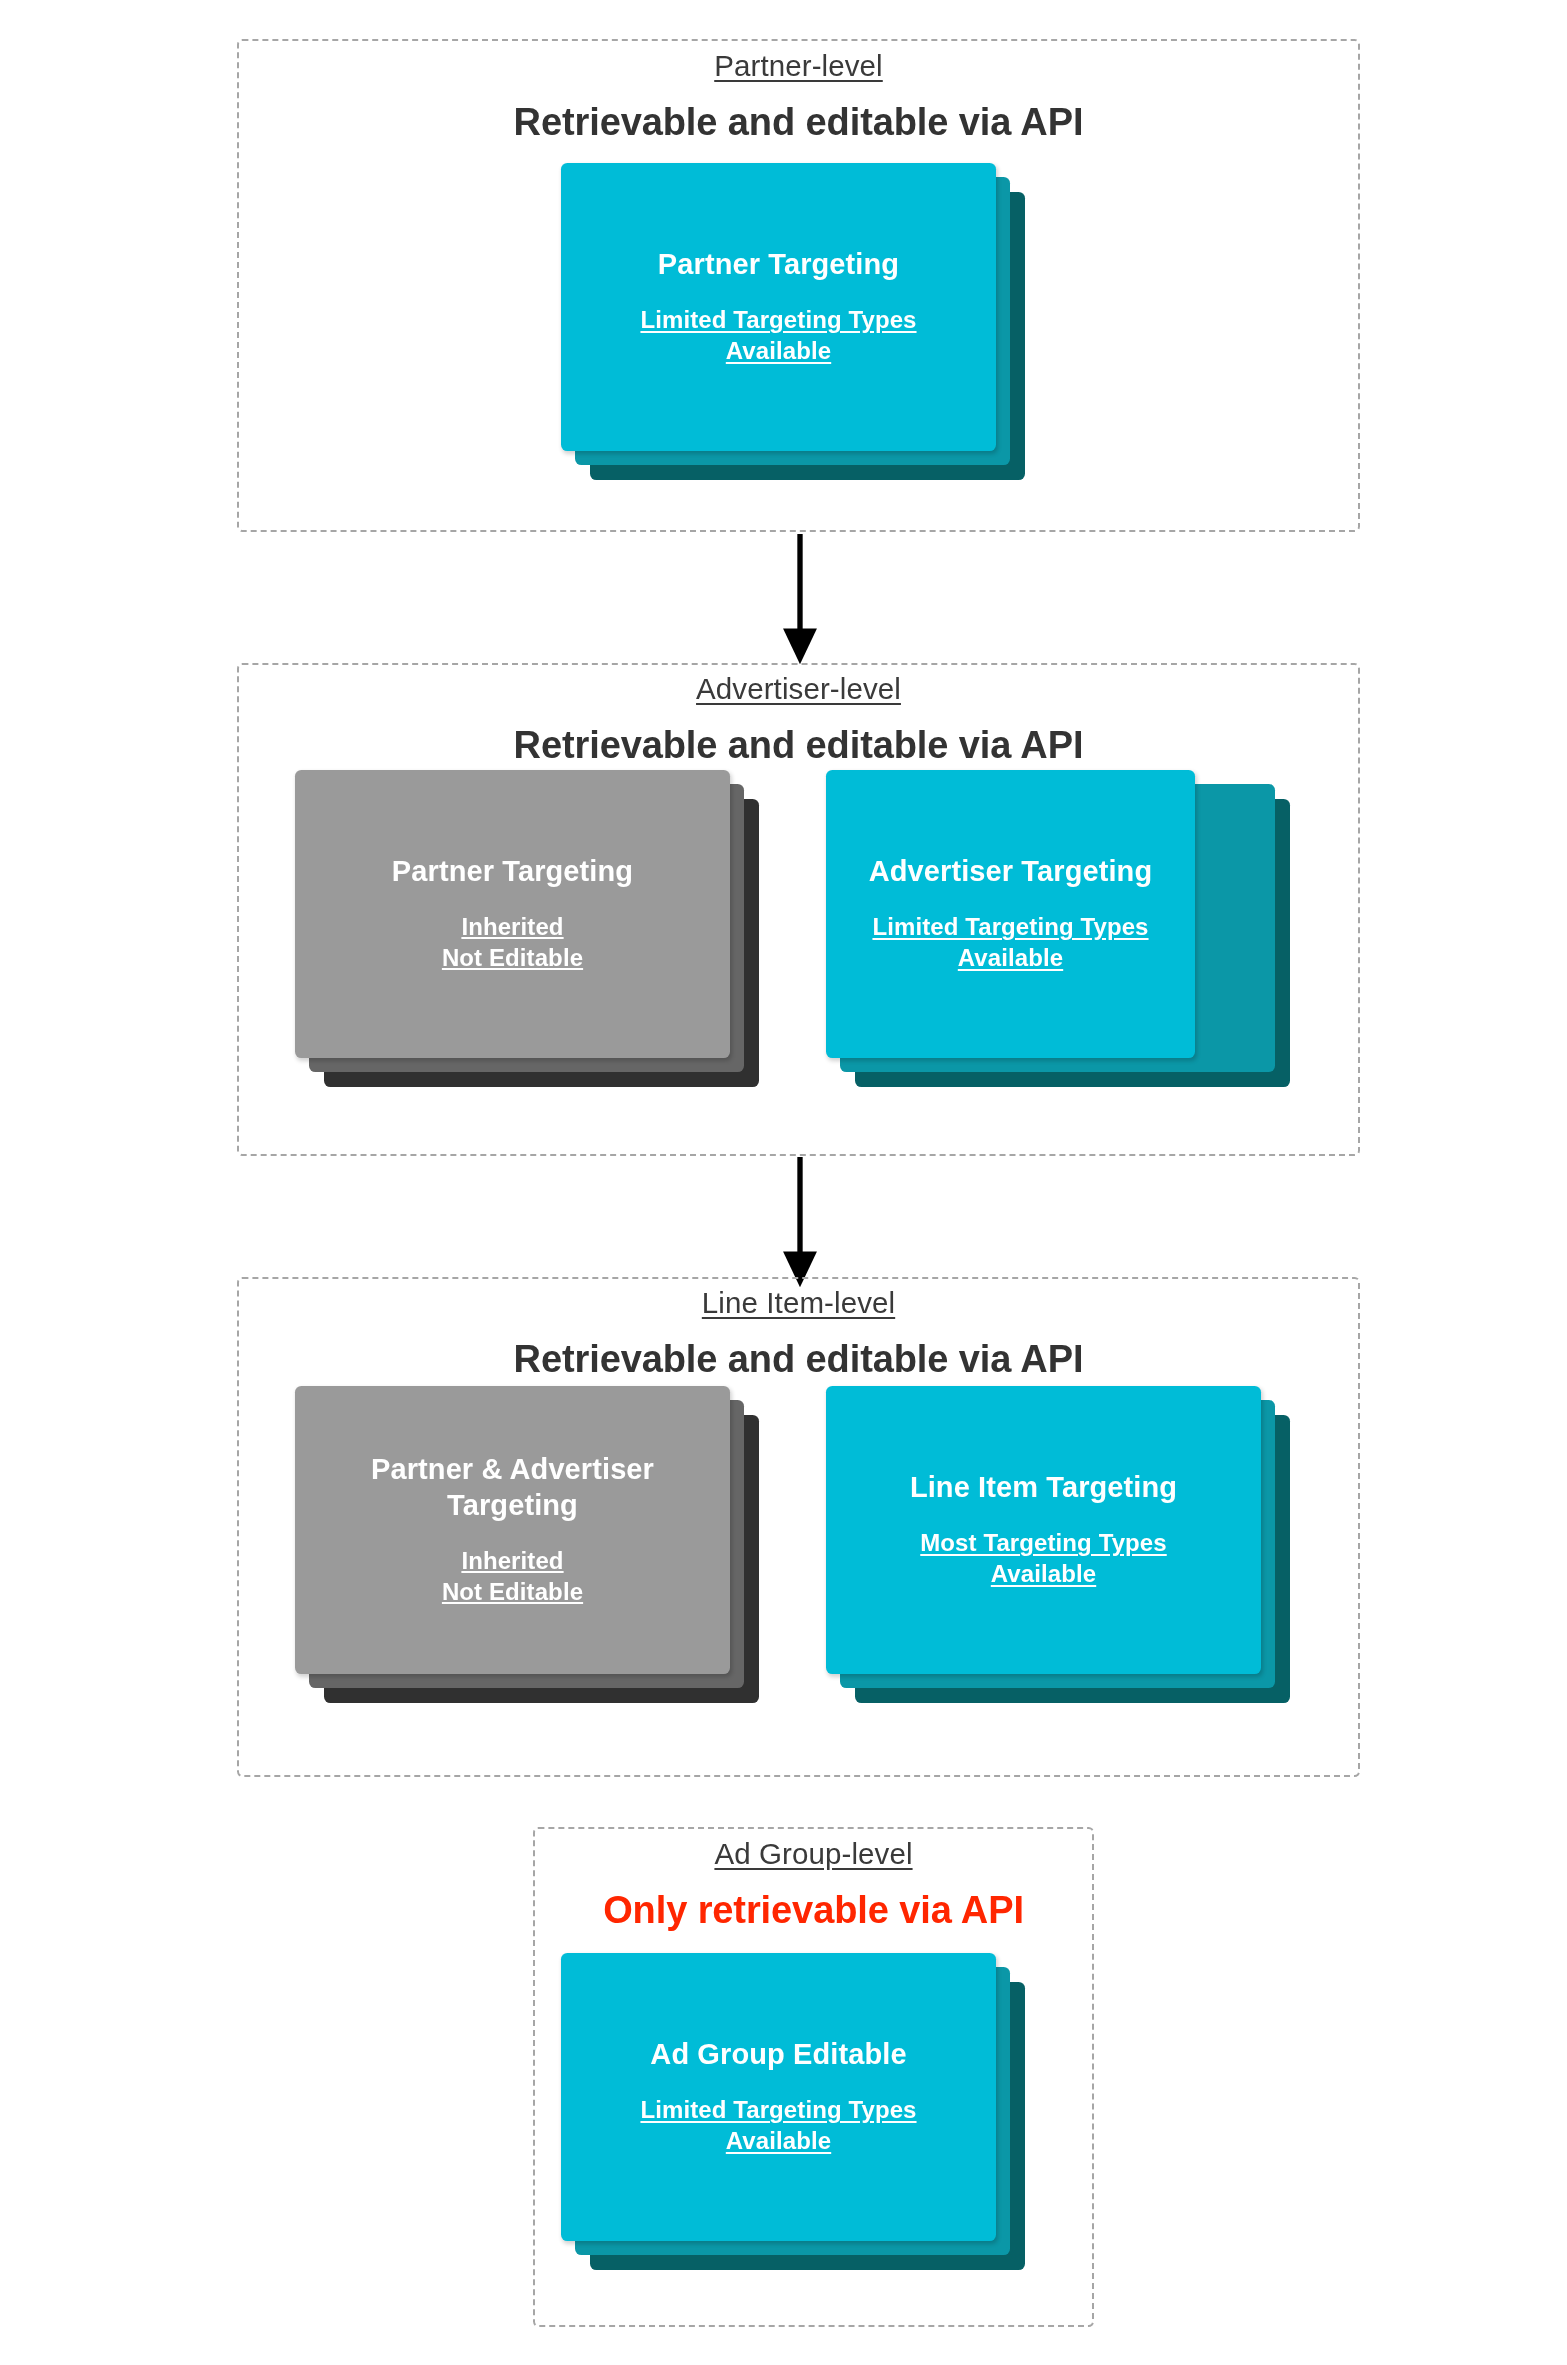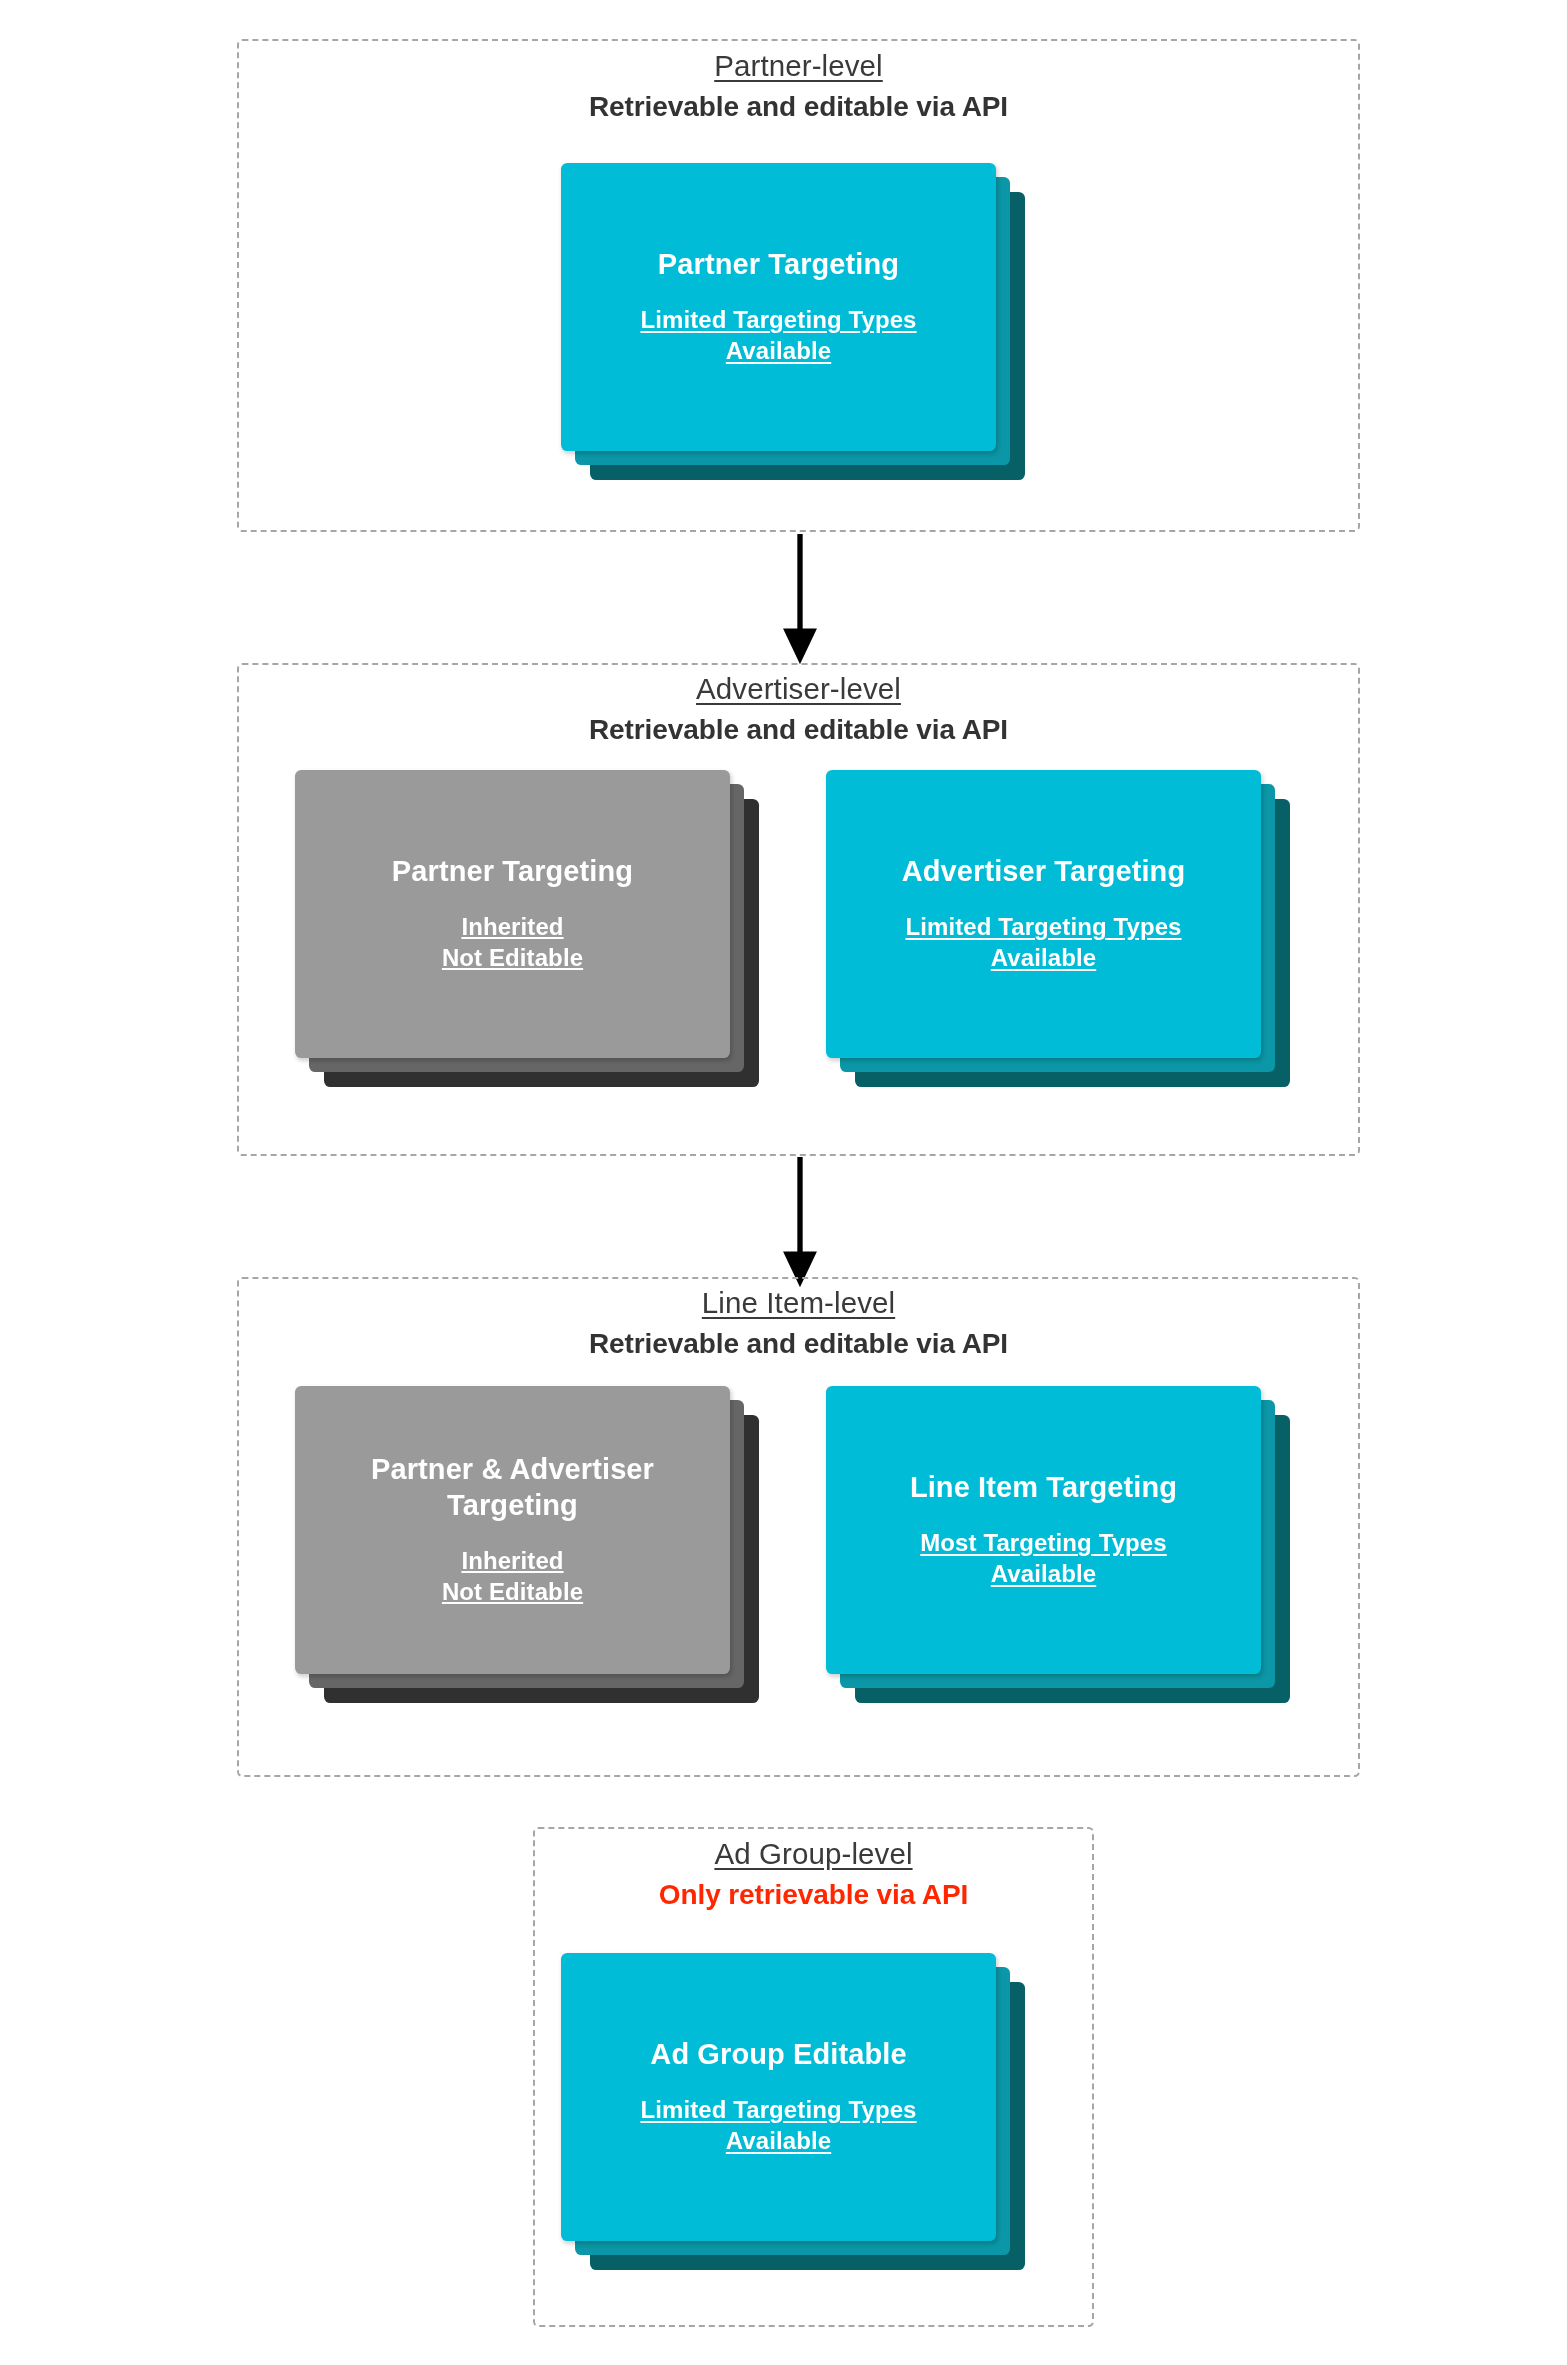--- a/index.html
+++ b/index.html
@@ -44,24 +44,24 @@
     display: block;
     font-size: 29.5px;
     font-weight: 400;
     color: #3a3a3a;
     text-decoration: underline;
     text-underline-offset: 3.6px;
     letter-spacing: 0.1px;
   }
   .level-access {
     display: block;
-    font-size: 28px;
+    font-size: 38px;
     font-weight: 700;
     color: #333333;
-    margin-top: 6px;
+    margin-top: 16px;
     letter-spacing: -0.1px;
   }
   .level-access.alert {
     color: #ff2600;
   }
 
   
   .card-stack {
     position: absolute;
   }
@@ -168,21 +168,21 @@
     <div class="card-layer front" style="width:435px; height:288px;">
       <div class="card-title">Partner Targeting</div>
       <div class="card-sub" style="margin-top:23px;">Inherited</div>
       <div class="card-sub">Not Editable</div>
     </div>
   </div>
 
   <div class="card-stack cyan" style="left:826px; top:770px; width:473px; height:348px;">
     <div class="card-layer back" style="width:435px; height:288px;"></div>
     <div class="card-layer mid" style="width:435px; height:288px;"></div>
-    <div class="card-layer front" style="width:435px; height:288px;">
+    <div class="card-layer front" style="width:369px; height:288px;">
       <div class="card-title">Advertiser Targeting</div>
       <div class="card-sub u" style="margin-top:23px;">Limited Targeting Types</div>
       <div class="card-sub u">Available</div>
     </div>
   </div>
 
   <div class="arrow" style="left:775px; top:1157px; width:50px; height:132px;">
     <svg width="50" height="132" viewBox="0 0 56 148">
       <line x1="28" y1="0" x2="28" y2="118" stroke="#000000" stroke-width="6"></line>
       <polygon points="28,146 9,106 47,106" fill="#000000"></polygon>

